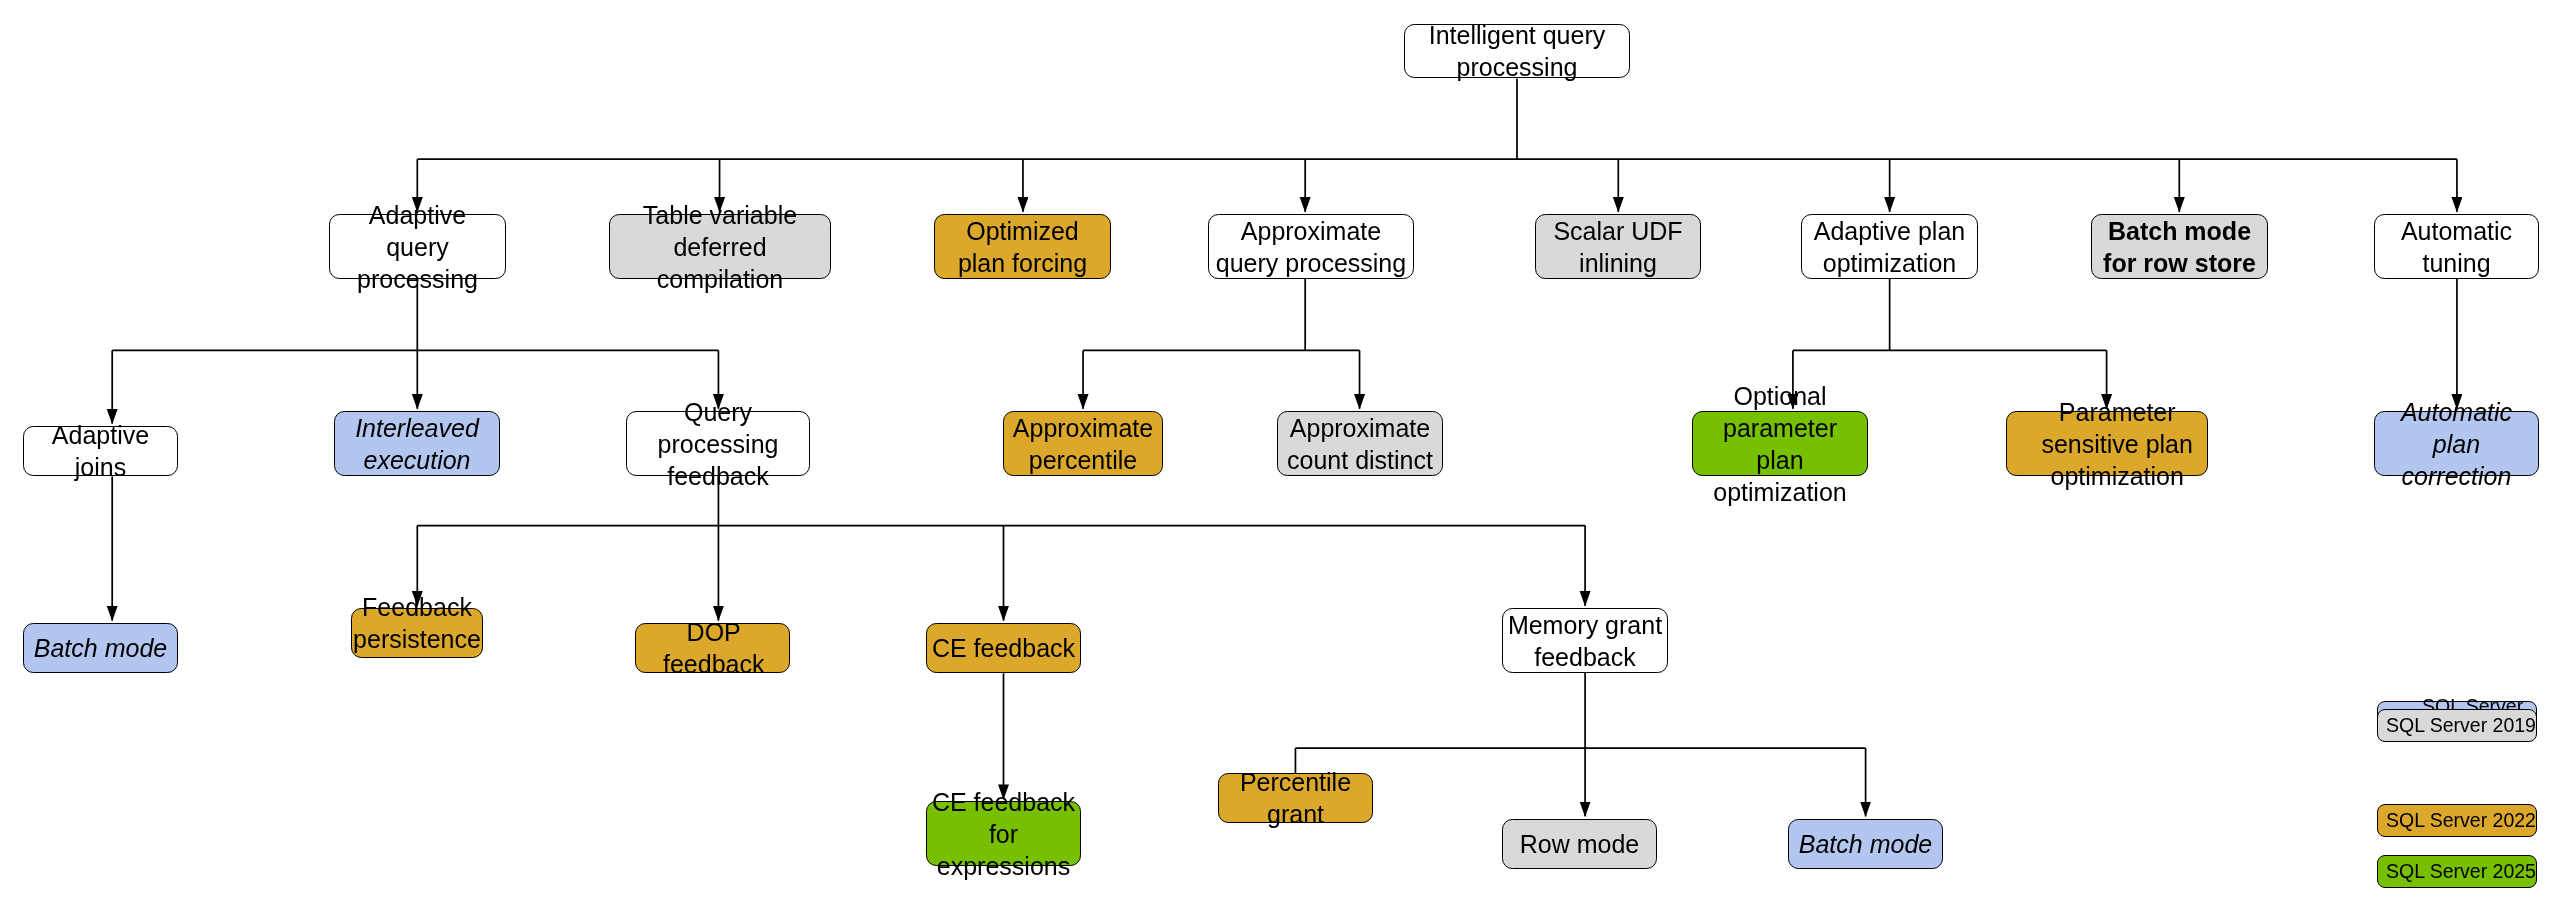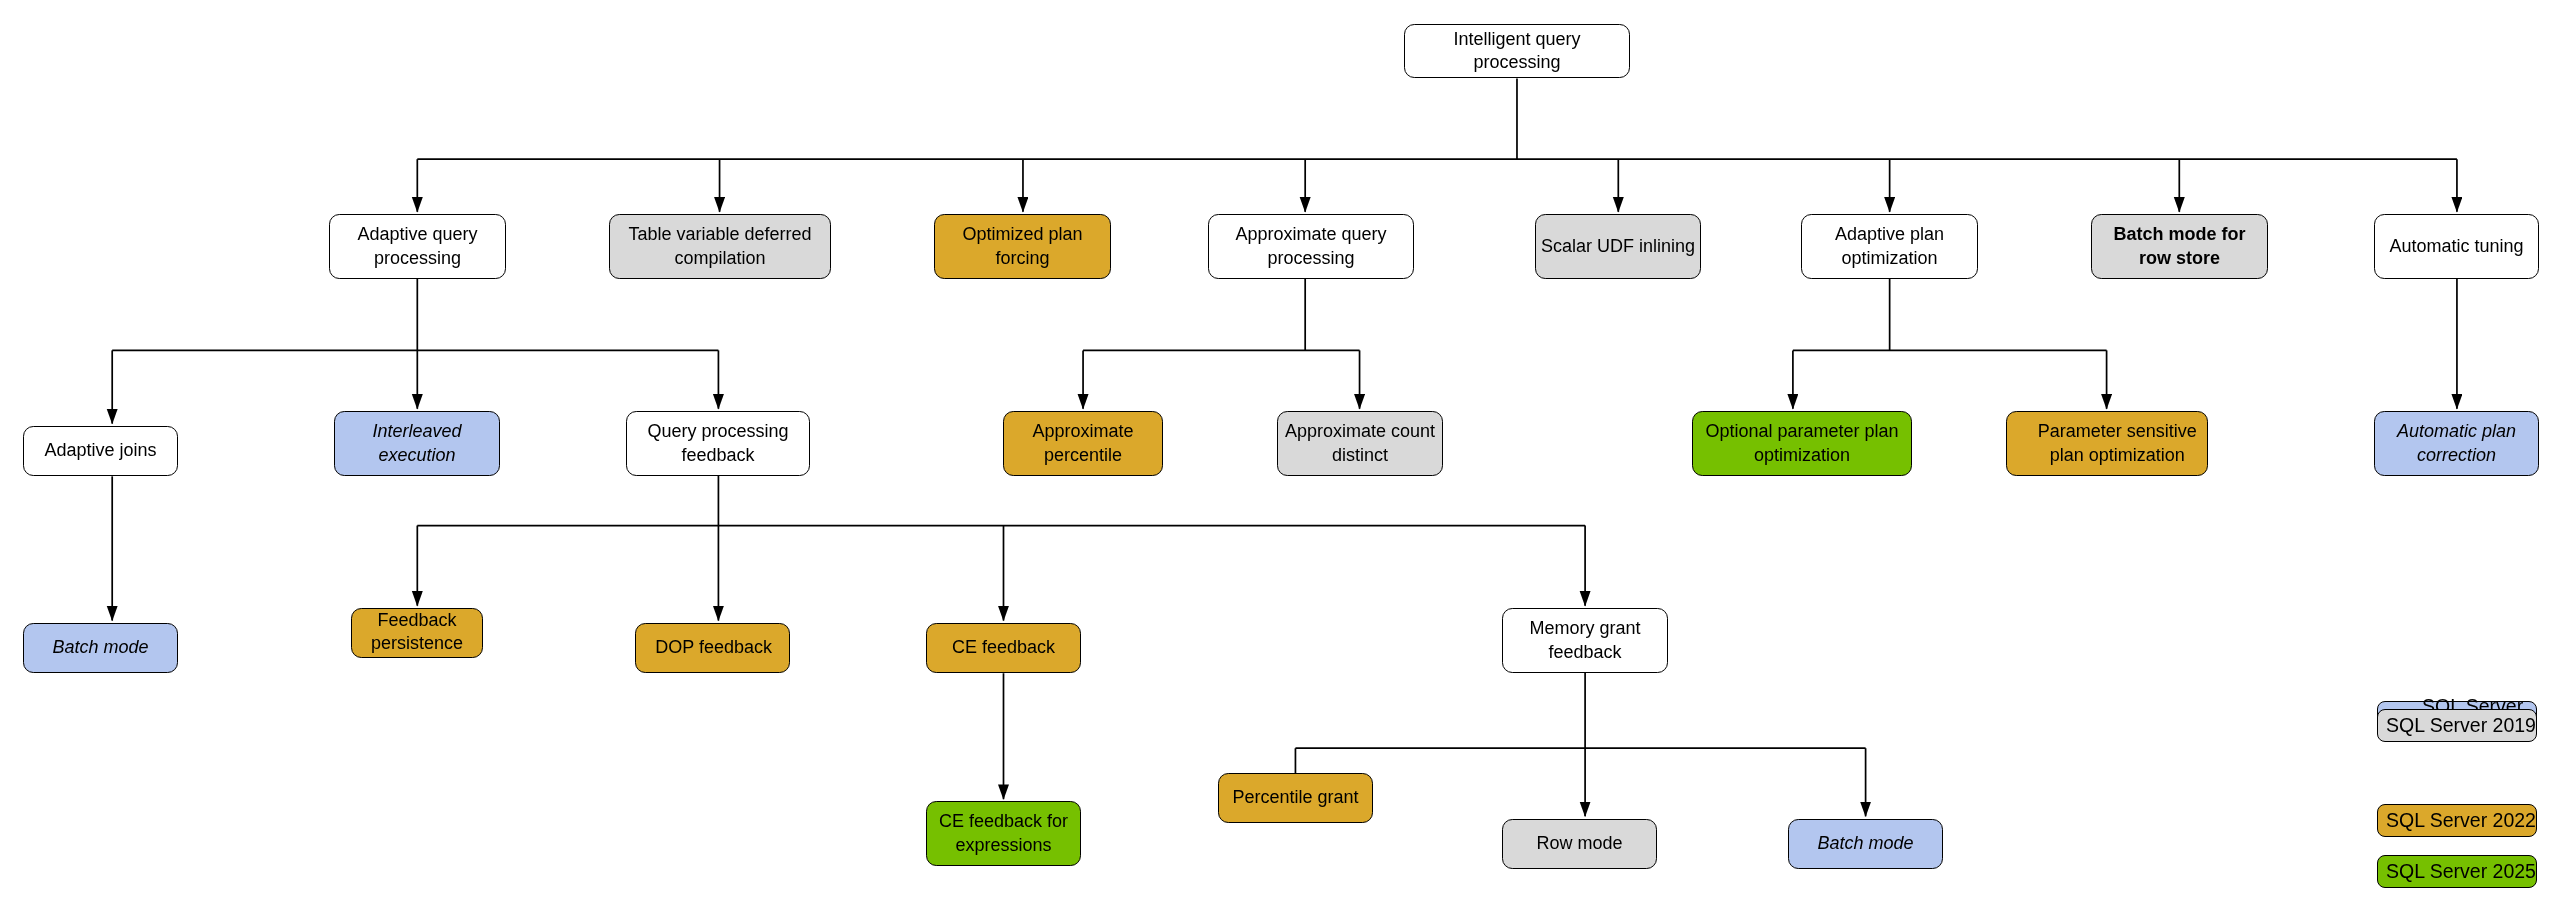--- a/index.html
+++ b/index.html
@@ -10,21 +10,21 @@
     position:absolute;
     box-sizing:border-box;
     border:1.7px solid #000000;
     border-radius:10.3px;
     display:flex;
     align-items:center;
     justify-content:center;
     text-align:center;
     color:#000000;
     font-family:"Liberation Sans", sans-serif;
-    font-size:18px;
+    font-size:25px;
     line-height:1.28;
     padding:2.3px 4.6px;
     background:#ffffff;
   }
   .node.white{background:#ffffff;}
   .node.grey{background:#d9d9d9;}
   .node.orange{background:#dba82b;}
   .node.green{background:#76c000;}
   .node.blue{background:#b3c6ef;font-style:italic;}
   .legend-item{
@@ -130,21 +130,21 @@
       </div>
       <div class="node white" style="left: 626px; top: 411px; width: 184px; height: 65px;">
         <span>Query processing feedback</span>
       </div>
       <div class="node orange" style="left: 1003px; top: 411px; width: 160px; height: 65px;">
         <span>Approximate percentile</span>
       </div>
       <div class="node grey" style="left: 1277px; top: 411px; width: 166px; height: 65px;">
         <span>Approximate count distinct</span>
       </div>
-      <div class="node green" style="left: 1692px; top: 411px; width: 220px; height: 65px;">
+      <div class="node green" style="left: 1692px; top: 411px; width: 176px; height: 65px;">
         <span>Optional parameter plan optimization</span>
       </div>
       <div class="node orange" style="left: 2006px; top: 411px; width: 202px; height: 65px; padding-left: 25px;">
         <span>Parameter sensitive plan optimization</span>
       </div>
       <div class="node blue" style="left: 2374px; top: 411px; width: 165px; height: 65px;">
         <span>Automatic plan correction</span>
       </div>
       <div class="node blue" style="left: 23px; top: 623px; width: 155px; height: 50px;">
         <span>Batch mode</span>

